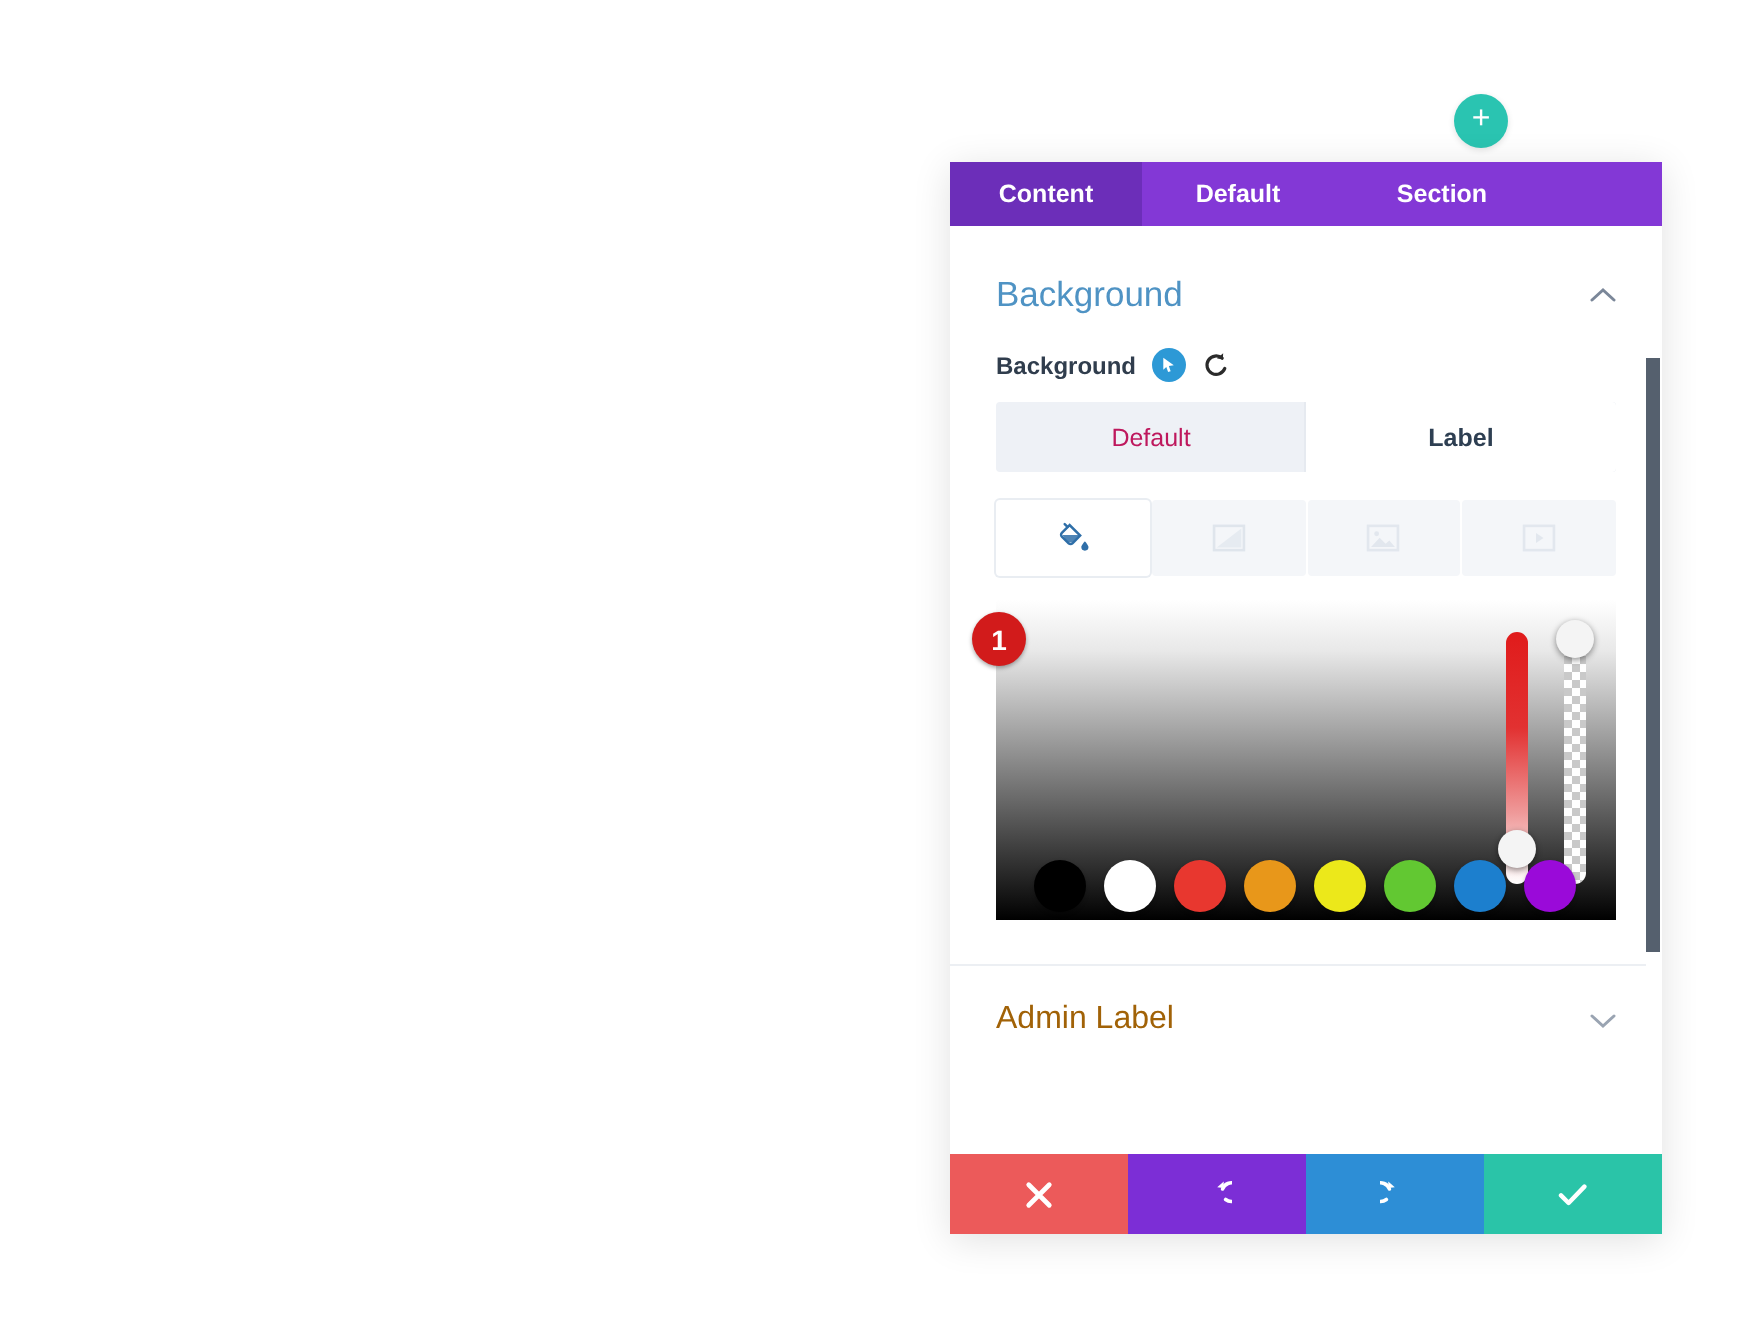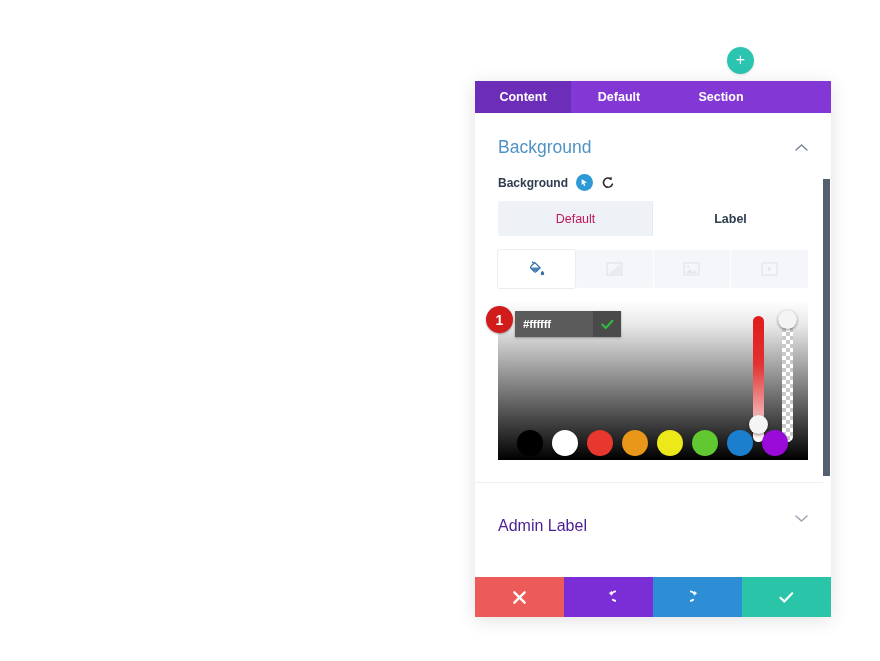--- a/index.html
+++ b/index.html
@@ -311,23 +311,22 @@
   }
 
   .accordion-row {
     display: flex;
     align-items: center;
     padding: 18px 23px 18px 23px;
   }
   .accordion-title {
     flex: 1;
     font-size: 16px;
-    color: #4c1d95;
+    color: #a16207;
     font-weight: 400;
-    margin-top: 16px;
   }
 
   
   .modal-footer {
     height: 40px;
     display: flex;
     flex: none;
   }
   .fbtn {
     flex: 1;
@@ -431,28 +430,20 @@
           <div class="swatch" style="background:#ffffff"></div>
           <div class="swatch" style="background:#e8372f"></div>
           <div class="swatch" style="background:#e8971a"></div>
           <div class="swatch" style="background:#ece81a"></div>
           <div class="swatch" style="background:#62c832"></div>
           <div class="swatch" style="background:#1c7fce"></div>
           <div class="swatch" style="background:#9a0ad9"></div>
         </div>
       </div>
 
-      <div class="hex-box">
-        <input class="hex-input" type="text" value="#ffffff" style="">
-        <div class="hex-ok">
-          <svg width="13" height="11" viewBox="0 0 13 11">
-            <path d="M1.3 5.6 L4.7 9 L11.4 1.8" fill="none" stroke="#2fbc3f" stroke-width="2.1" stroke-linecap="round" stroke-linejoin="round"></path>
-          </svg>
-        </div>
-      </div>
 
       <div class="badge">1</div>
     </div>
 
     <div class="divider"></div>
 
     <div class="accordion-row">
       <div class="accordion-title">Admin Label</div>
       <svg class="chev" viewBox="0 0 13 9">
         <path d="M1 2 L6.5 7 L12 2" fill="none" stroke="#9aa4b2" stroke-width="1.5" stroke-linecap="round"></path>

